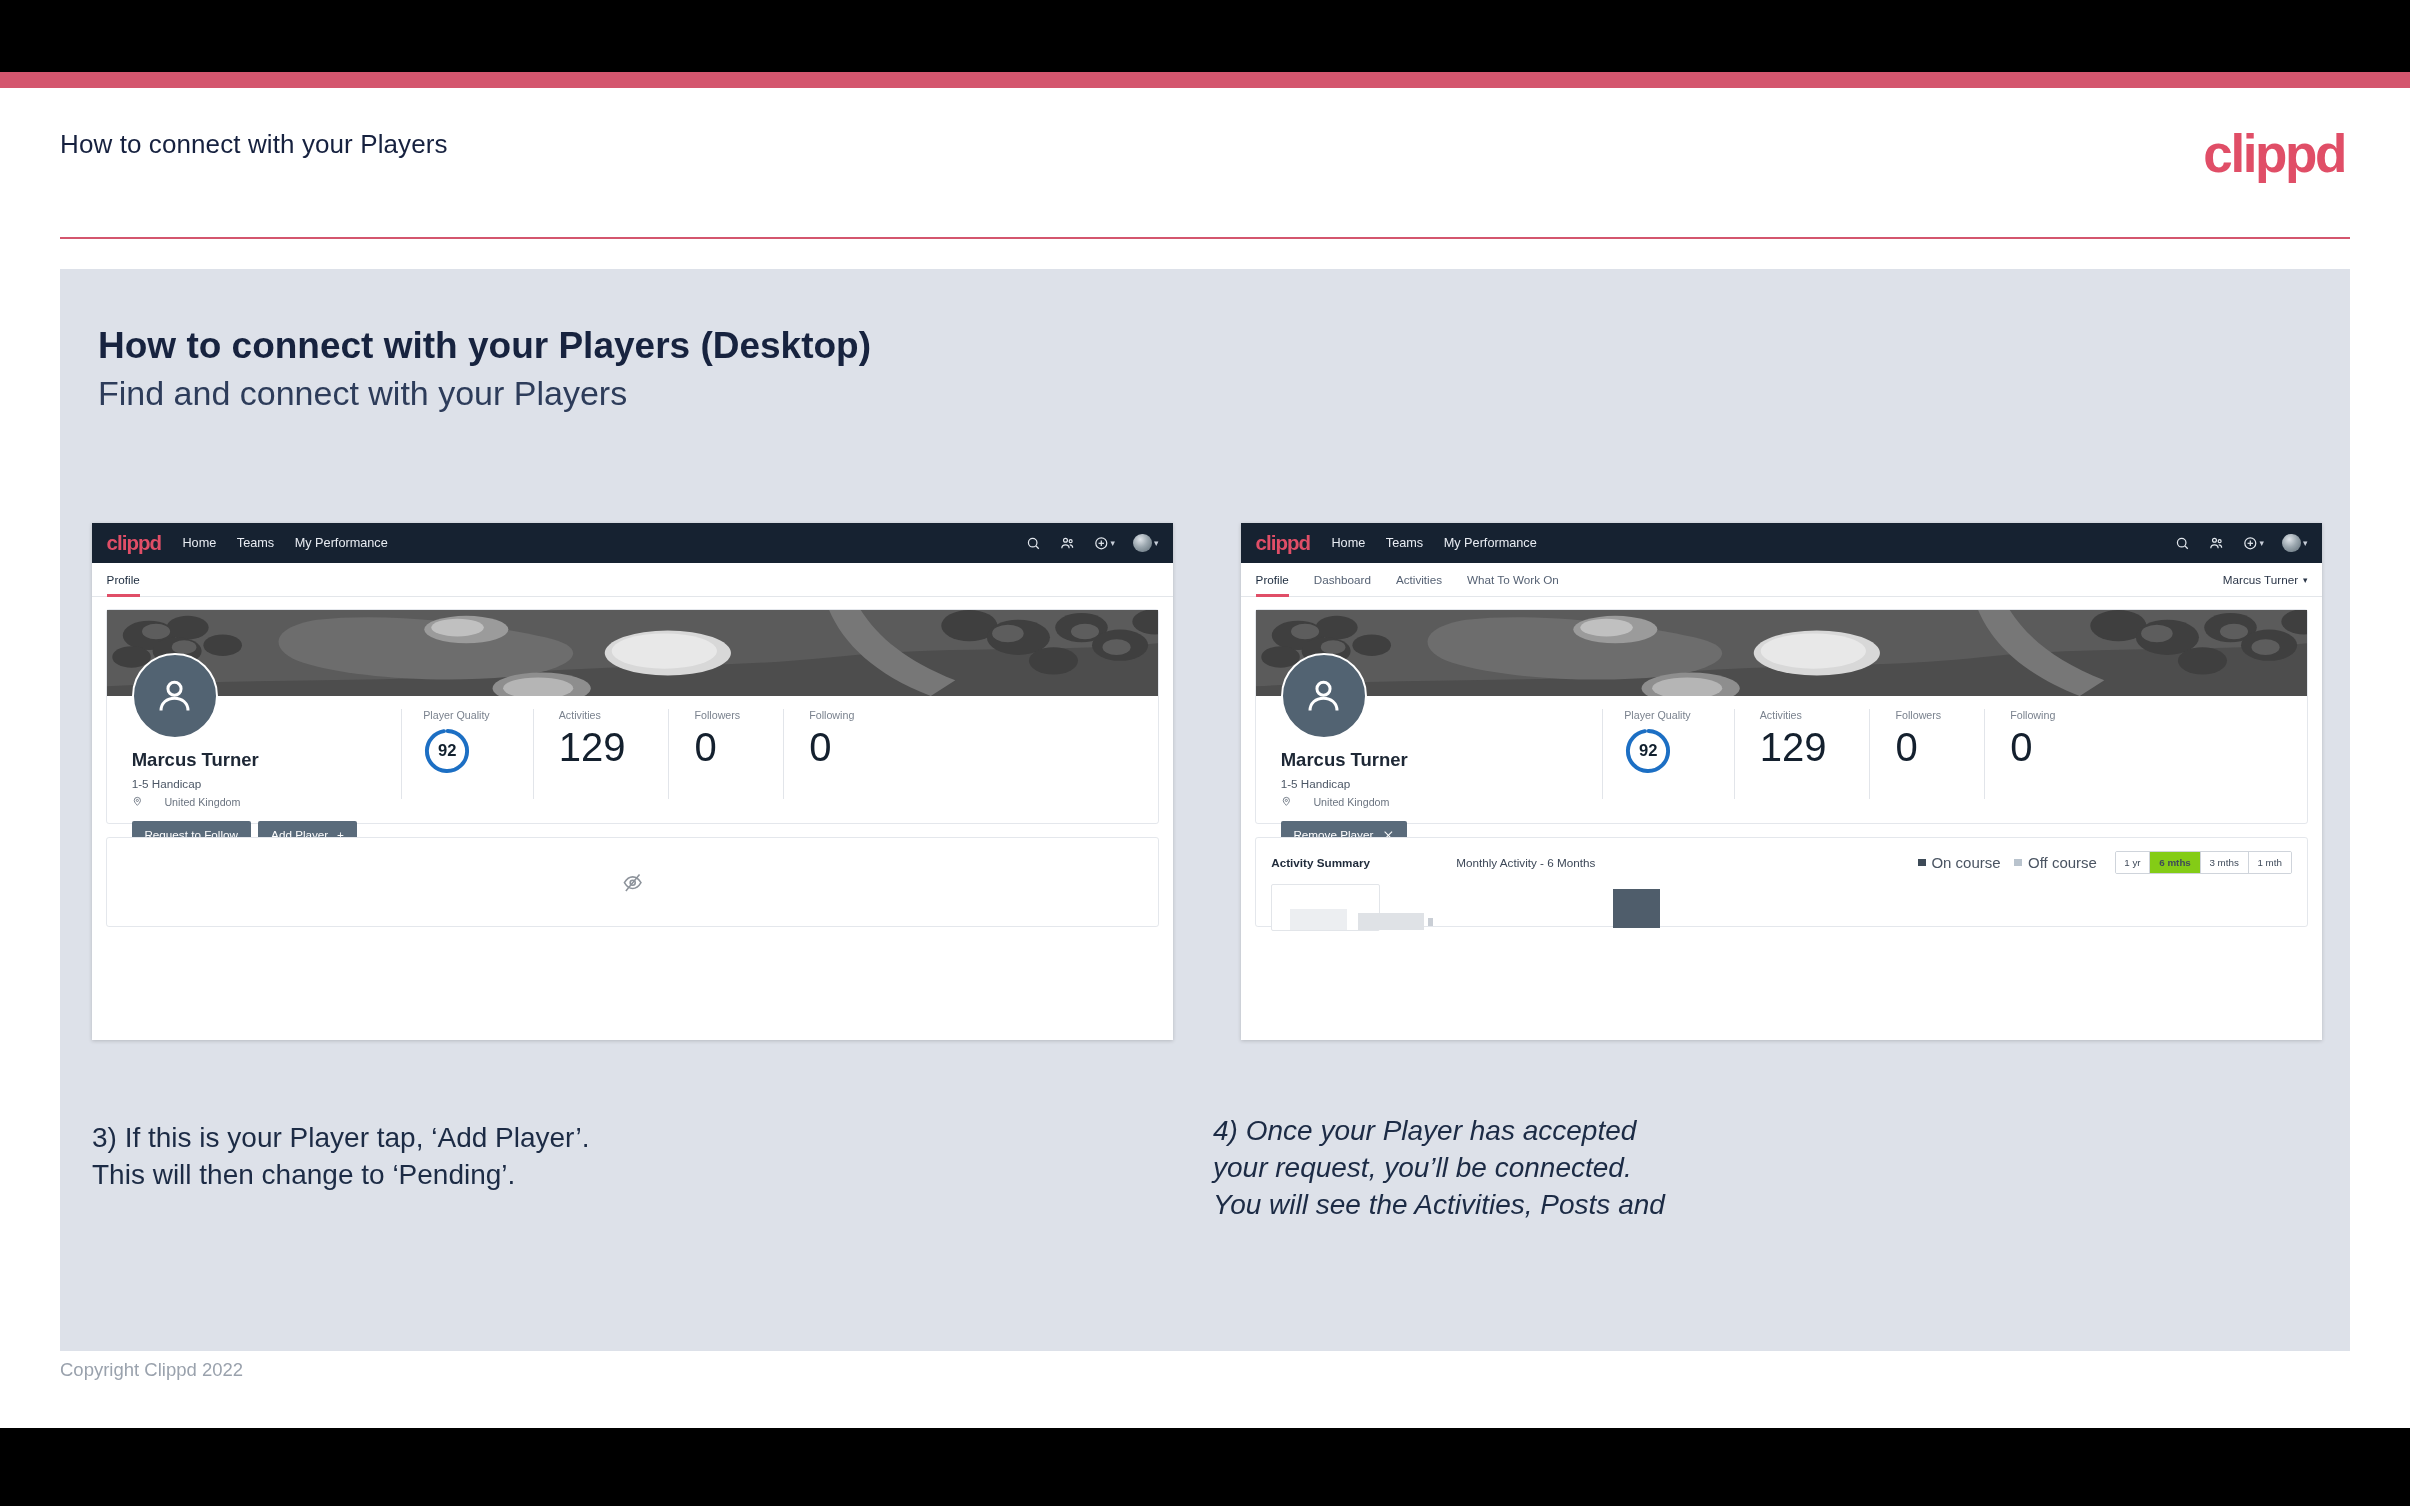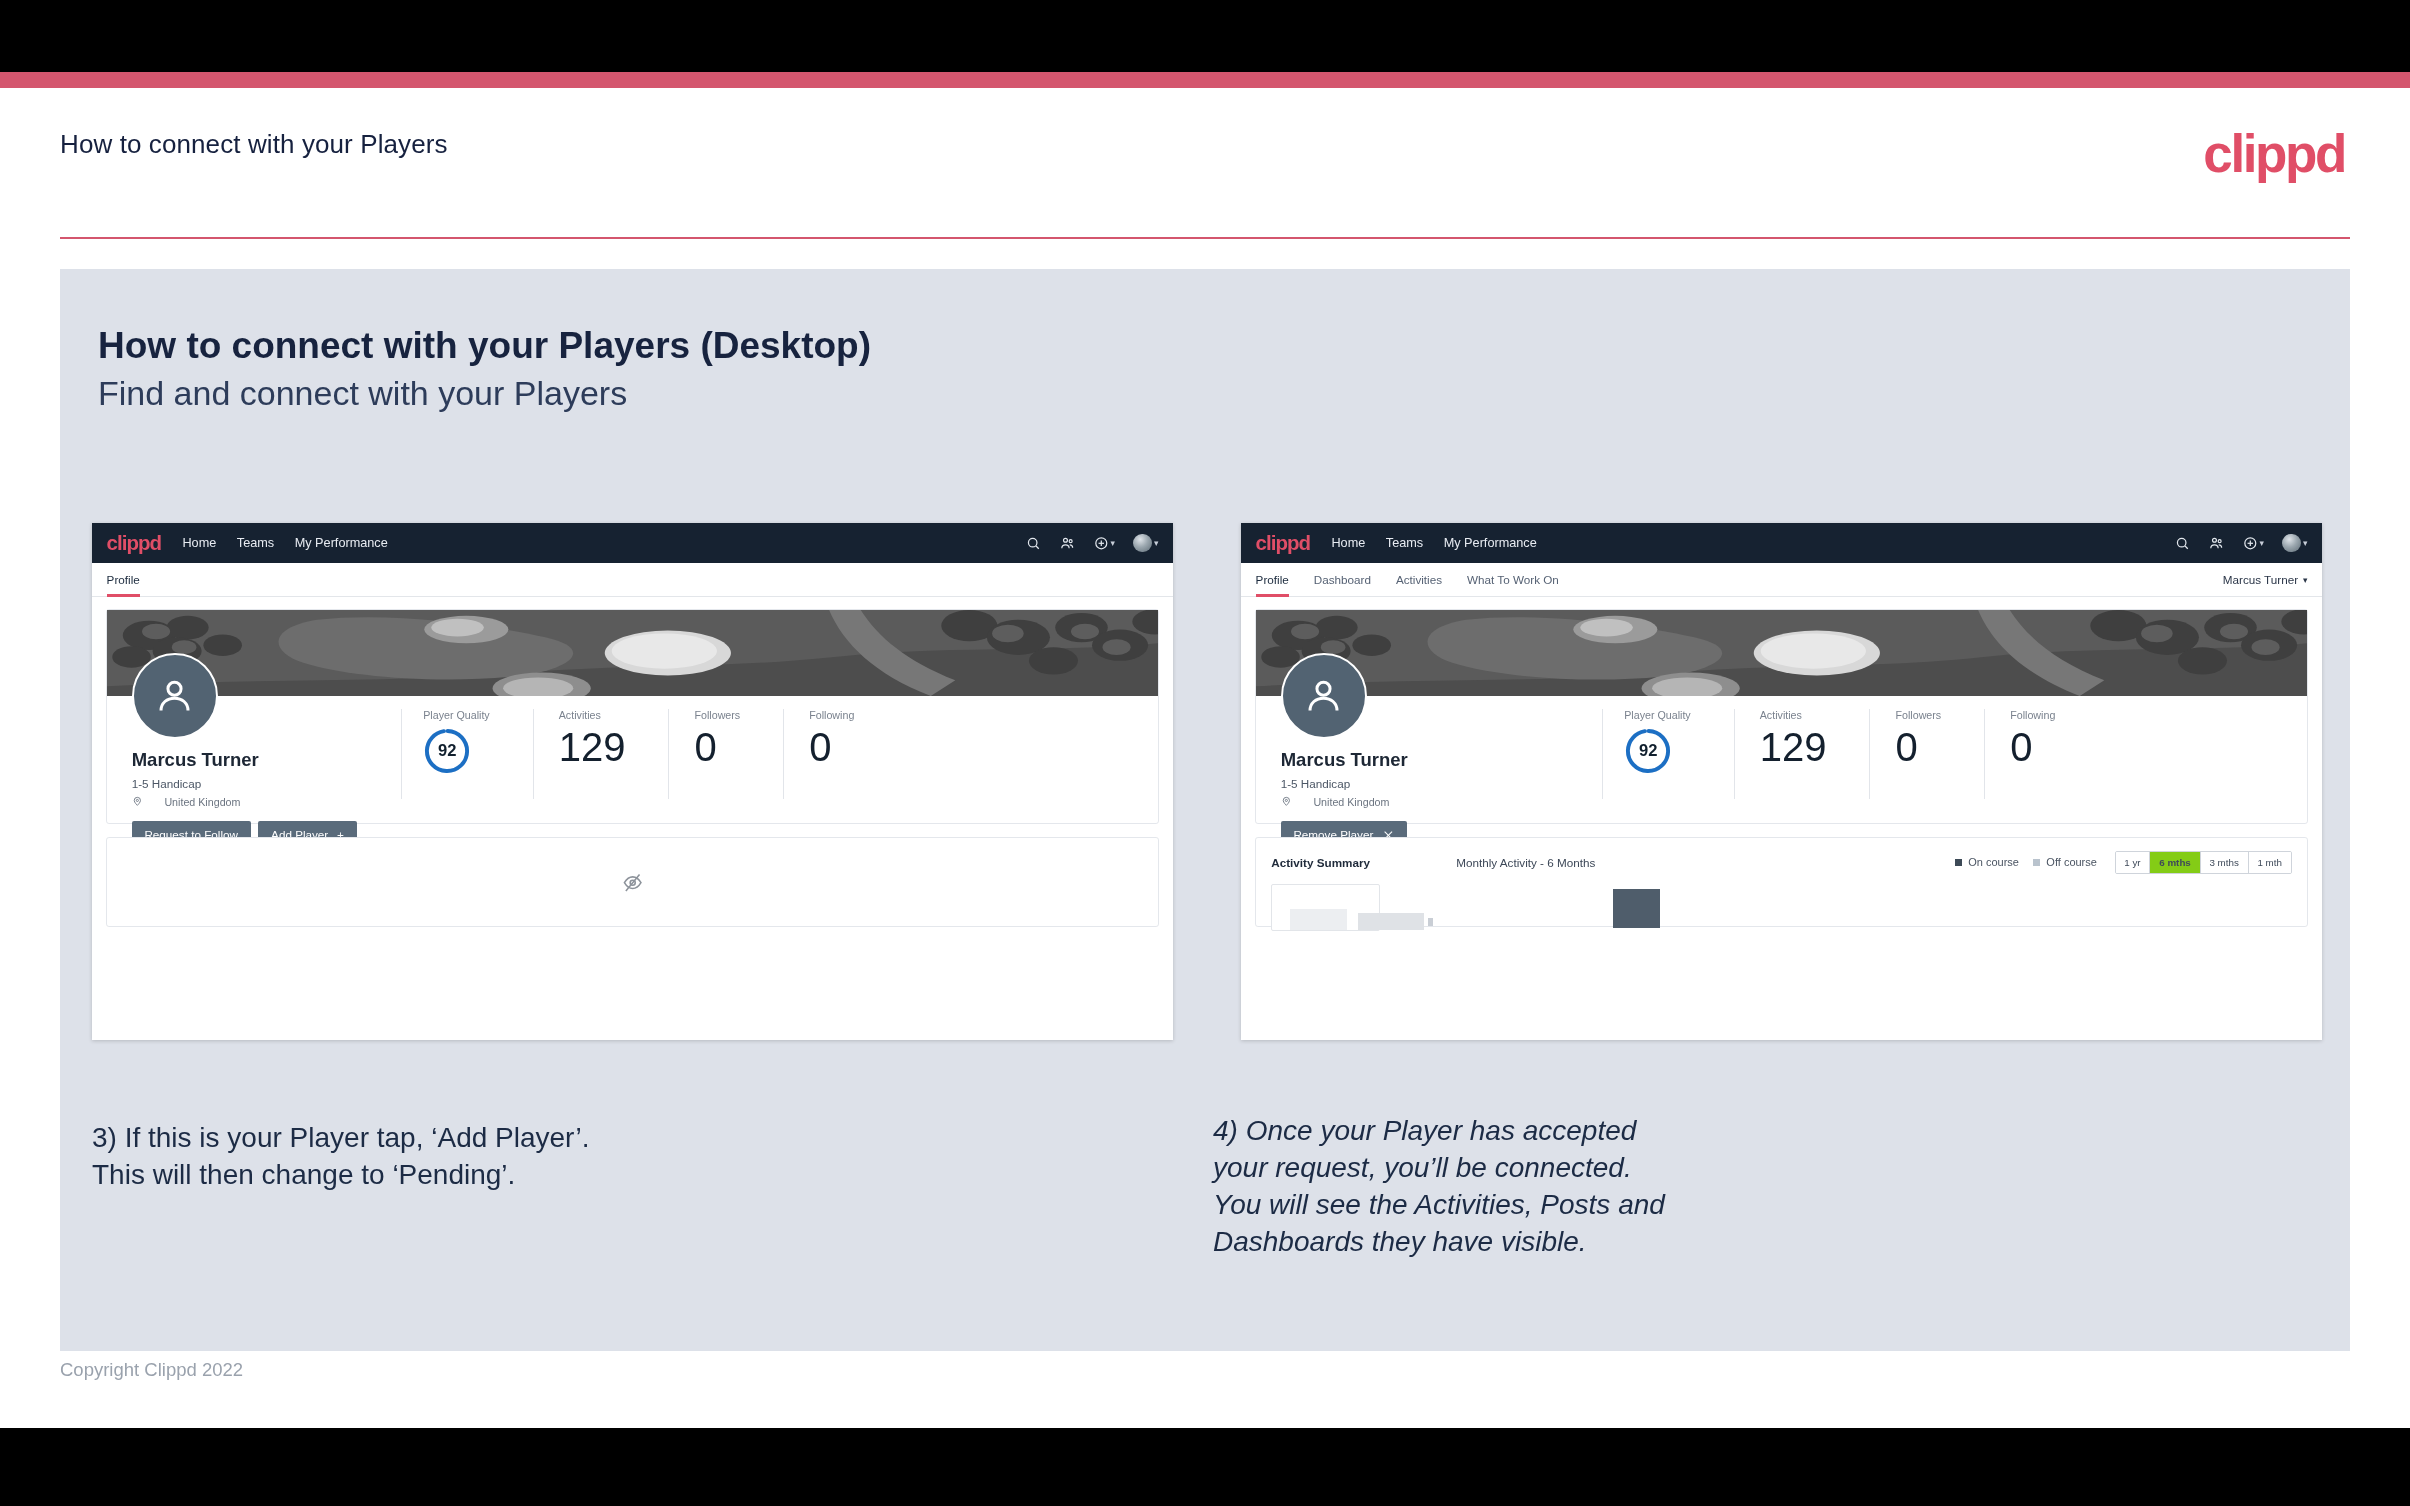--- a/index.html
+++ b/index.html
@@ -140,21 +140,21 @@
 
   
   .acard {
     position:relative; margin:13.7px 13.7px 0 13.7px; background:#fff;
     border:1px solid #e4e7ec; border-radius:2.9px; height:90px; padding:12.7px 15.6px;
   }
   .arow { display:flex; align-items:center; }
   .atitle { font-size:11.7px; color:#1f2a3a; font-weight:bold; width:185px; }
   .asub   { font-size:11.7px; color:#3c4757; }
   .alegend{ margin-left:auto; display:flex; align-items:center; gap:13.7px; margin-right:17.6px; }
-  .lg { display:flex; align-items:center; gap:5.9px; font-size:11px; color:#4a5462; }
+  .lg { display:flex; align-items:center; gap:5.9px; font-size:15px; color:#4a5462; }
   .sw { width:7.8px; height:7.8px; display:inline-block; }
   .seg { display:flex; border:1px solid #cfd4db; border-radius:2px; overflow:hidden; }
   .seg button {
     font-family:inherit; font-size:9.8px; color:#3f4a5a; background:#fff; border:none;
     border-right:1px solid #cfd4db; padding:4.9px 8.8px; cursor:pointer;
   }
   .seg button:last-child{ border-right:none; }
   .seg button.on{ background:#84cc16; font-weight:bold; }
 
   .mini { position:absolute; left:15.6px; top:46px; width:109px; height:47px;
@@ -501,18 +501,17 @@
   </div>
 
   <div class="cap cap-left">
     <div>3) If this is your Player tap, ‘Add Player’.</div>
     <div>This will then change to ‘Pending’.</div>
   </div>
   <div class="cap cap-right">
     <div>4) Once your Player has accepted</div>
     <div>your request, you’ll be connected.</div>
     <div>You will see the Activities, Posts and</div>
-    <div>Dashboards they have visible.</div>
   </div>
 
   <div class="copyright">Copyright Clippd 2022</div>
 </div>
 
 
 </body></html>

